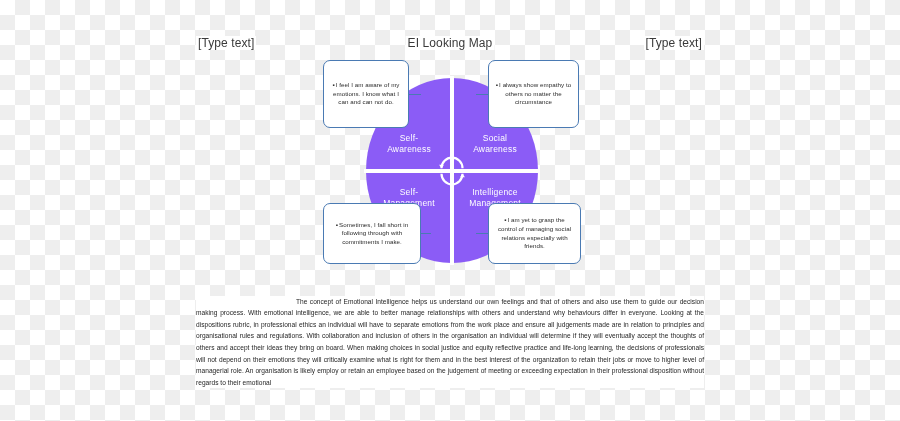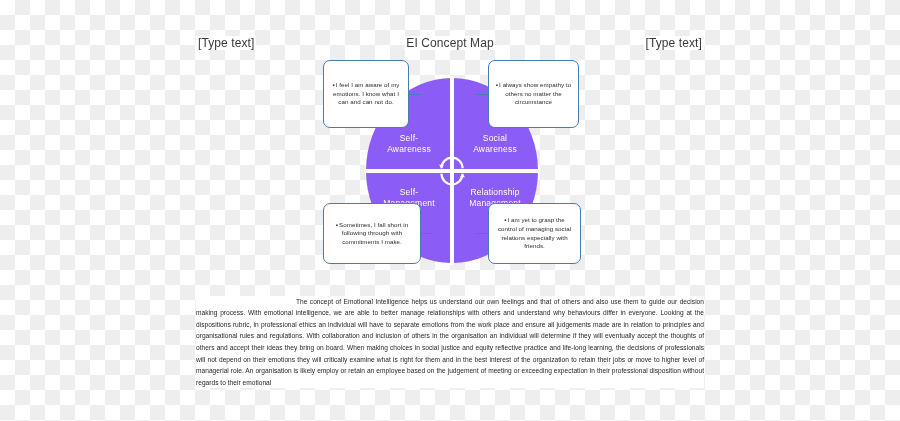--- a/index.html
+++ b/index.html
@@ -174,21 +174,21 @@
     letter-spacing: 0.02px;
   }
 </style>
 </head>
 <body>
 
 <div class="doc">
 
   <div class="header">
     <div class="hdr-text hdr-left">[Type text]</div>
-    <div class="hdr-text hdr-center">EI Concept Map</div>
+    <div class="hdr-text hdr-center">EI Looking Map</div>
     <div class="hdr-text hdr-right">[Type text]</div>
   </div>
 
   <div class="diagram">
 
     <div class="conn" style="left:109px; top:42px;  width:12px;"></div>
     <div class="conn" style="left:176px; top:42px;  width:12px;"></div>
     <div class="conn" style="left:121px; top:181px; width:10px;"></div>
     <div class="conn" style="left:176px; top:181px; width:12px;"></div>
 
@@ -210,21 +210,21 @@
 
       <div class="quad q-bl">
         <div class="quad-label">
           <span>Self-</span><br>
           <span>Management</span>
         </div>
       </div>
 
       <div class="quad q-br">
         <div class="quad-label">
-          <span>Relationship</span><br>
+          <span>Intelligence</span><br>
           <span>Management</span>
         </div>
       </div>
 
       <div class="div-v"></div>
       <div class="div-h"></div>
 
       <svg class="center-icon" viewBox="0 0 34 34">
         <path d="M6.5 14.2 A10.5 10.5 0 0 1 27.5 14.2" fill="none" stroke="#ffffff" stroke-width="2.2"></path>
         <path d="M27.5 19.8 A10.5 10.5 0 0 1 6.5 19.8" fill="none" stroke="#ffffff" stroke-width="2.2"></path>

